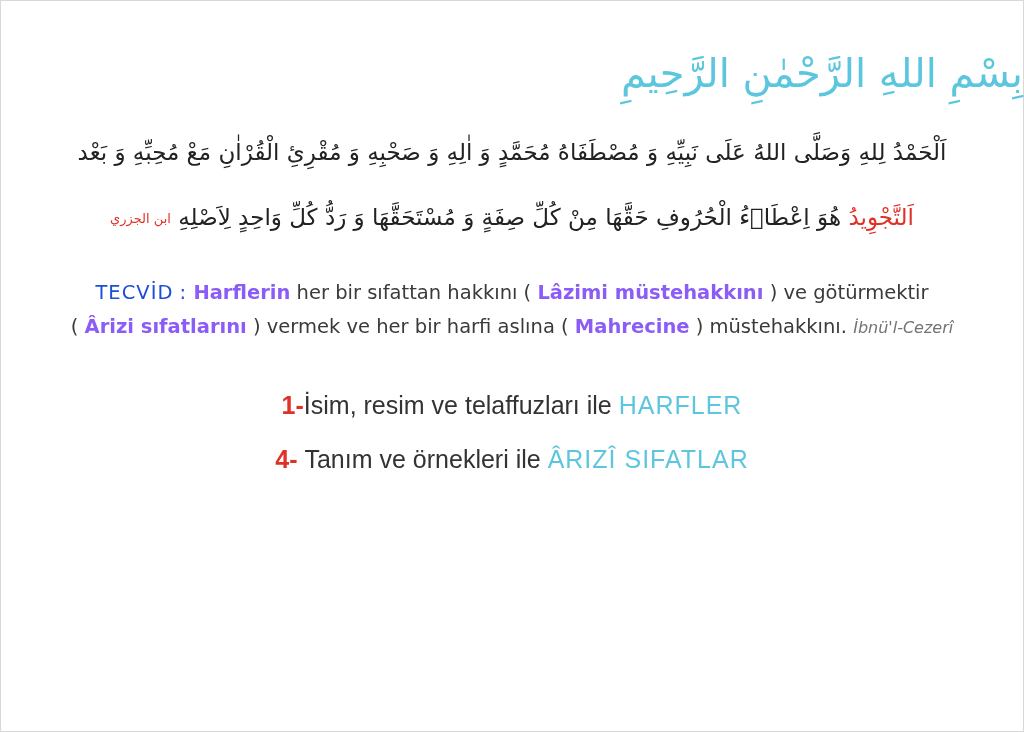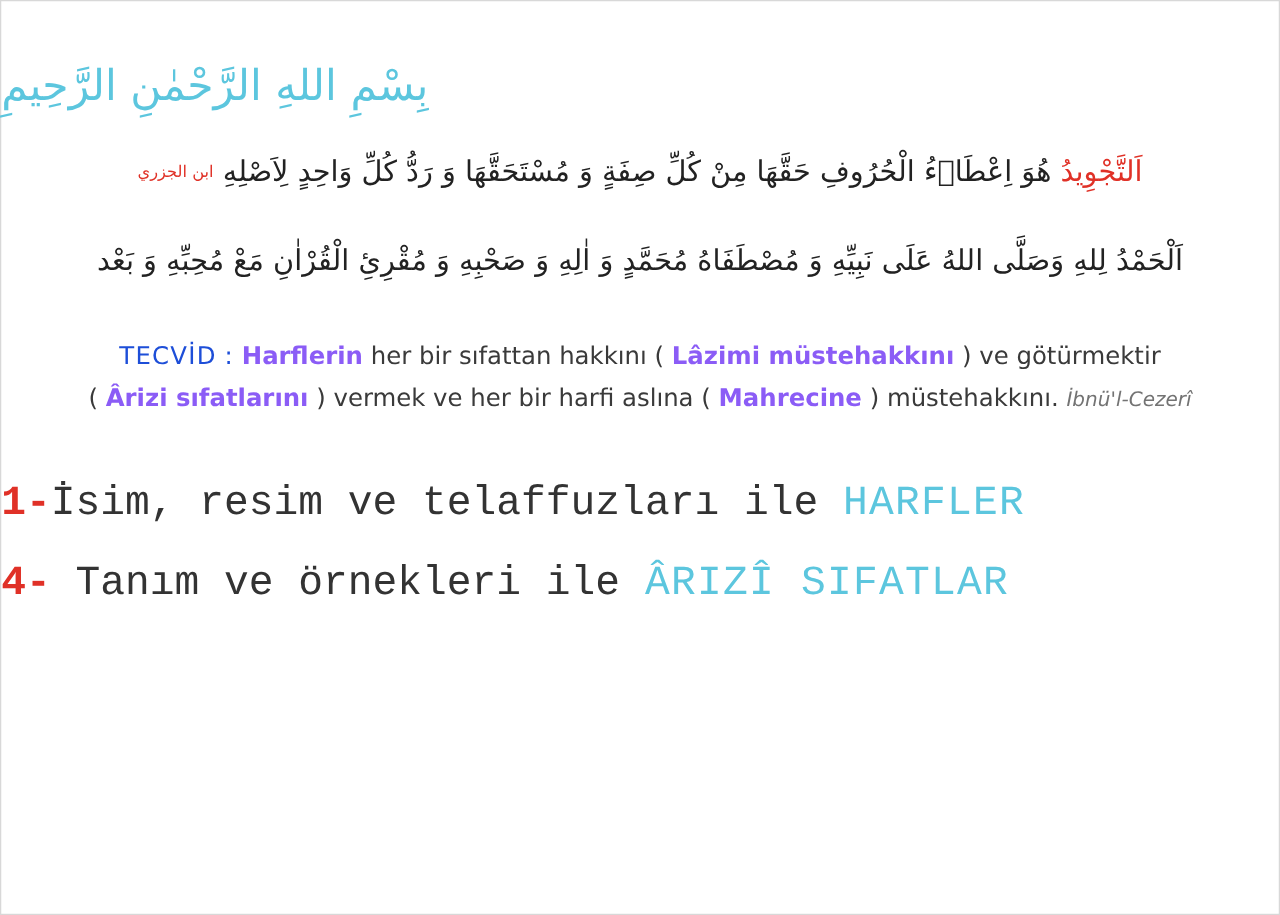--- a/index.html
+++ b/index.html
@@ -17,25 +17,25 @@
     position: relative;
     width: 1024px;
     height: 732px;
     box-sizing: border-box;
     border: 1px solid #d8d8d8;
     background: #fff;
   }
 
   
   .basmala {
-    text-align: left;
+    text-align: right;
     margin-top: 46px;
     color: #5cc6de;
     font-family: "DejaVu Sans", sans-serif;
-    font-size: 34px;
+    font-size: 40px;
     direction: rtl;
     letter-spacing: 0px;
     line-height: 1.3;
   }
   .arabic-line {
     text-align: center;
     direction: rtl;
     font-family: "DejaVu Sans", sans-serif;
     color: #222;
     font-size: 23px;
@@ -77,49 +77,50 @@
     color: #737373;
     font-size: 16px;
     font-style: italic;
   }
 
   
   .list {
     margin-top: 46px;
   }
   .list-item {
-    font-family: Liberation Mono, monospace;
-    font-size: 33px;
+    text-align: center;
+    font-family: Liberation Sans, sans-serif;
+    font-size: 25px;
     color: #333;
     margin-bottom: 22px;
     line-height: 1.25;
   }
   .list-item .num {
     color: #e03127;
     font-weight: bold;
   }
   .list-item .hl {
     color: #5cc6de;
     letter-spacing: 1px;
   }
 </style>
 </head>
 <body>
 
 <div class="page">
 
   <div class="basmala">بِسْمِ اللهِ الرَّحْمٰنِ الرَّحِيمِ</div>
 
+  <div class="arabic-line arabic-line-1">اَلْحَمْدُ لِلهِ وَصَلَّى اللهُ عَلَى نَبِيِّهِ وَ مُصْطَفَاهُ مُحَمَّدٍ وَ اٰلِهِ وَ صَحْبِهِ وَ مُقْرِئِ الْقُرْاٰنِ مَعْ مُحِبِّهِ وَ بَعْد</div>
+
   <div class="arabic-line arabic-line-2">
     <span class="red">اَلتَّجْوِيدُ</span>
     <span>هُوَ اِعْطَاۤءُ الْحُرُوفِ حَقَّهَا مِنْ كُلِّ صِفَةٍ وَ مُسْتَحَقَّهَا وَ رَدُّ كُلِّ وَاحِدٍ لِاَصْلِهِ</span>
     <span class="attrib-ar">ابن الجزري</span>
   </div>
-
-  <div class="arabic-line arabic-line-1">اَلْحَمْدُ لِلهِ وَصَلَّى اللهُ عَلَى نَبِيِّهِ وَ مُصْطَفَاهُ مُحَمَّدٍ وَ اٰلِهِ وَ صَحْبِهِ وَ مُقْرِئِ الْقُرْاٰنِ مَعْ مُحِبِّهِ وَ بَعْد</div>
 
   <div class="definition">
     <div>
       <span class="label">TECVİD</span>
       <span class="label">:</span>
       <span class="bold">Harflerin</span>
       <span>her bir sıfattan hakkını (</span>
       <span class="bold">Lâzimi müstehakkını</span>
       <span>) ve götürmektir</span>
     </div>

